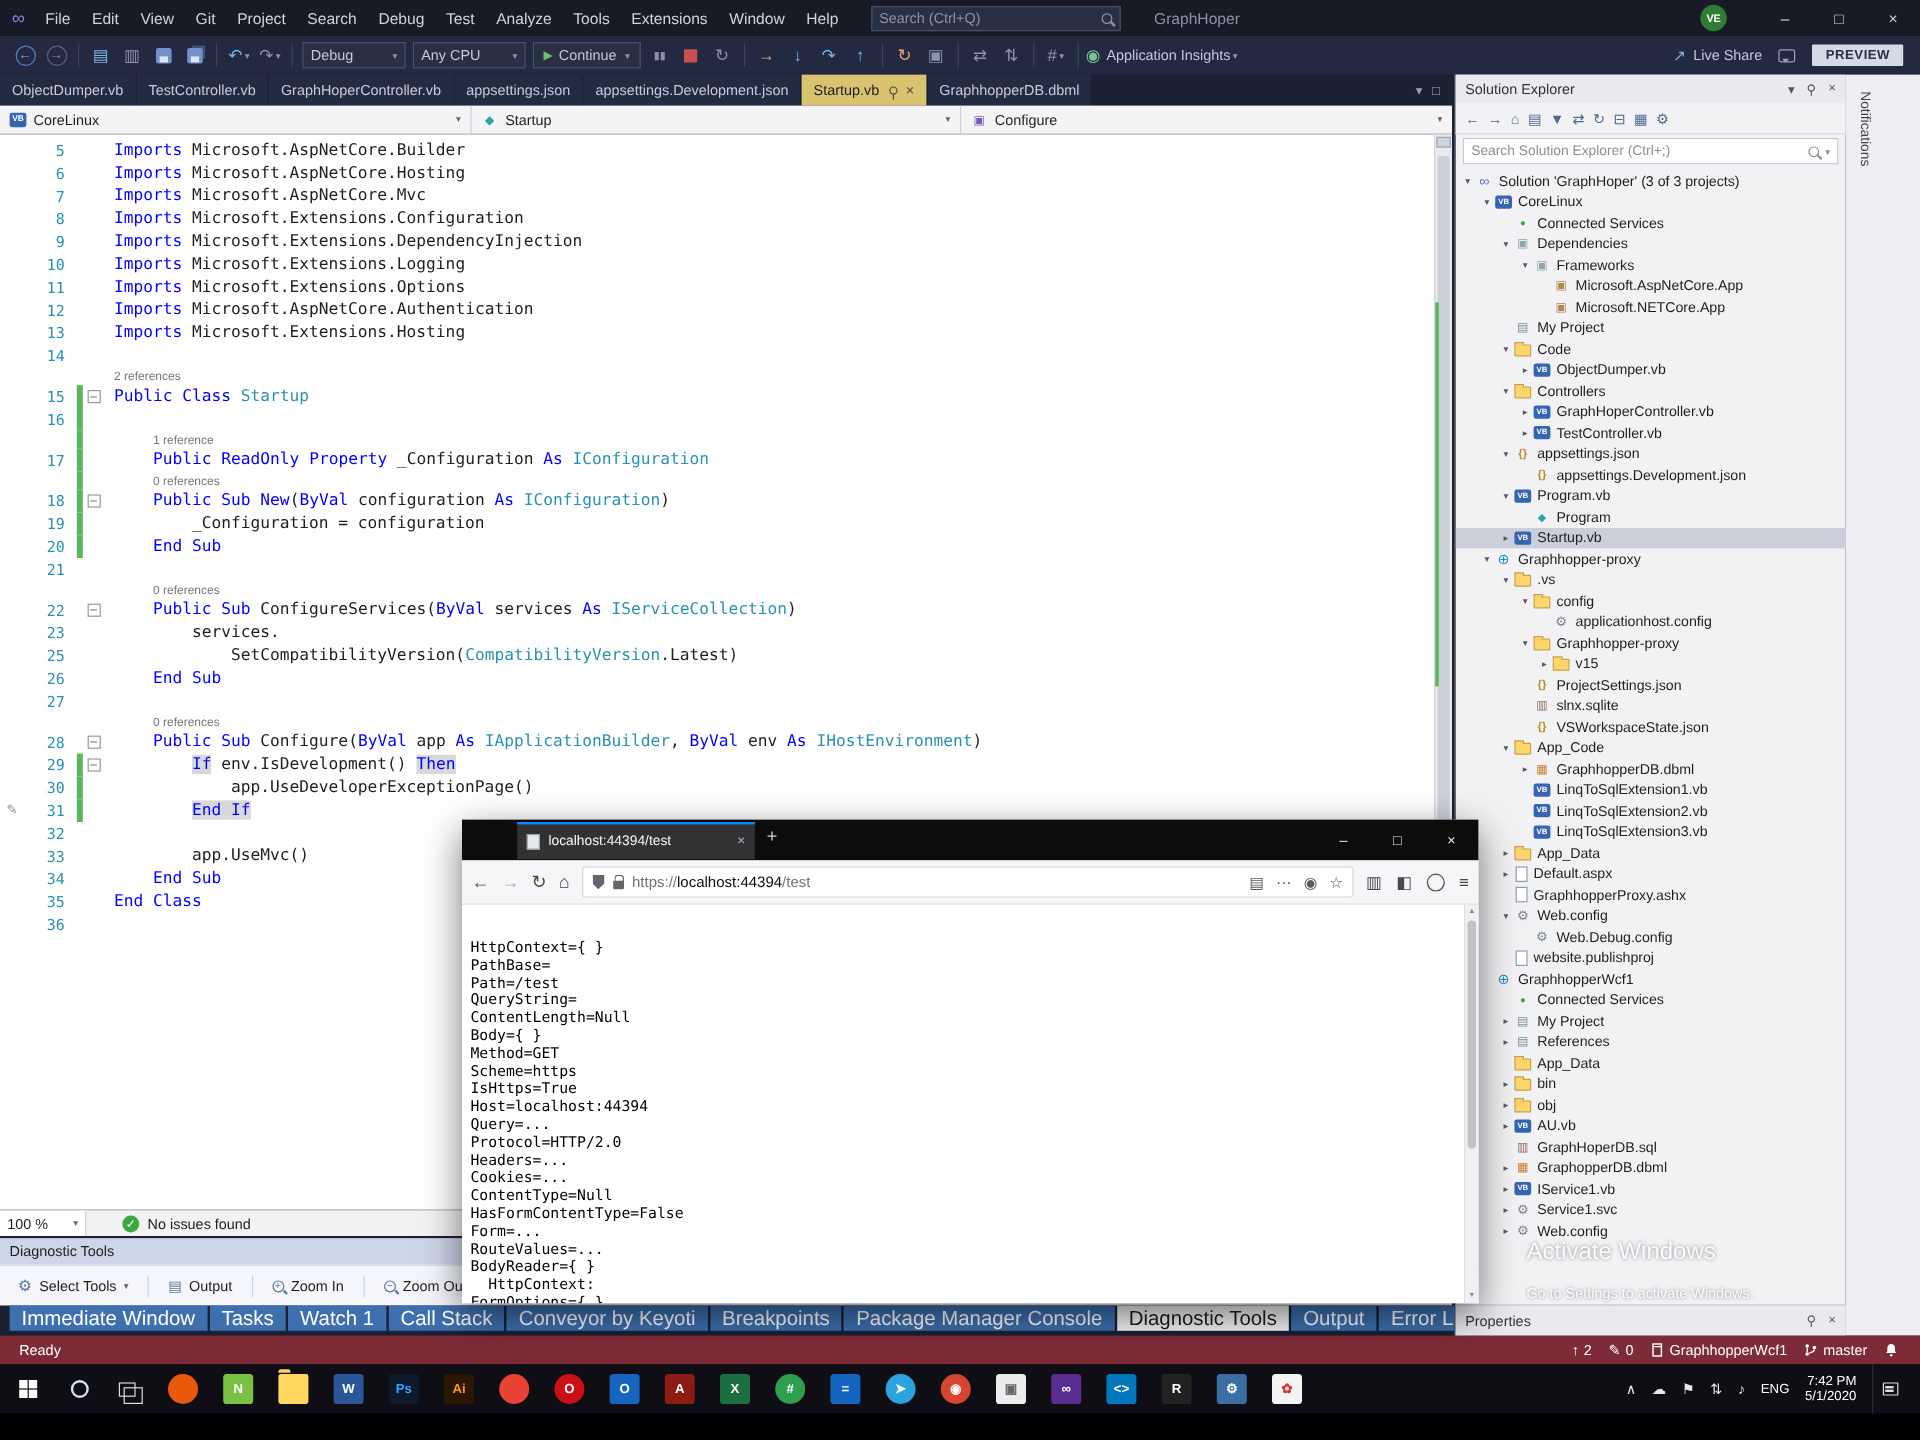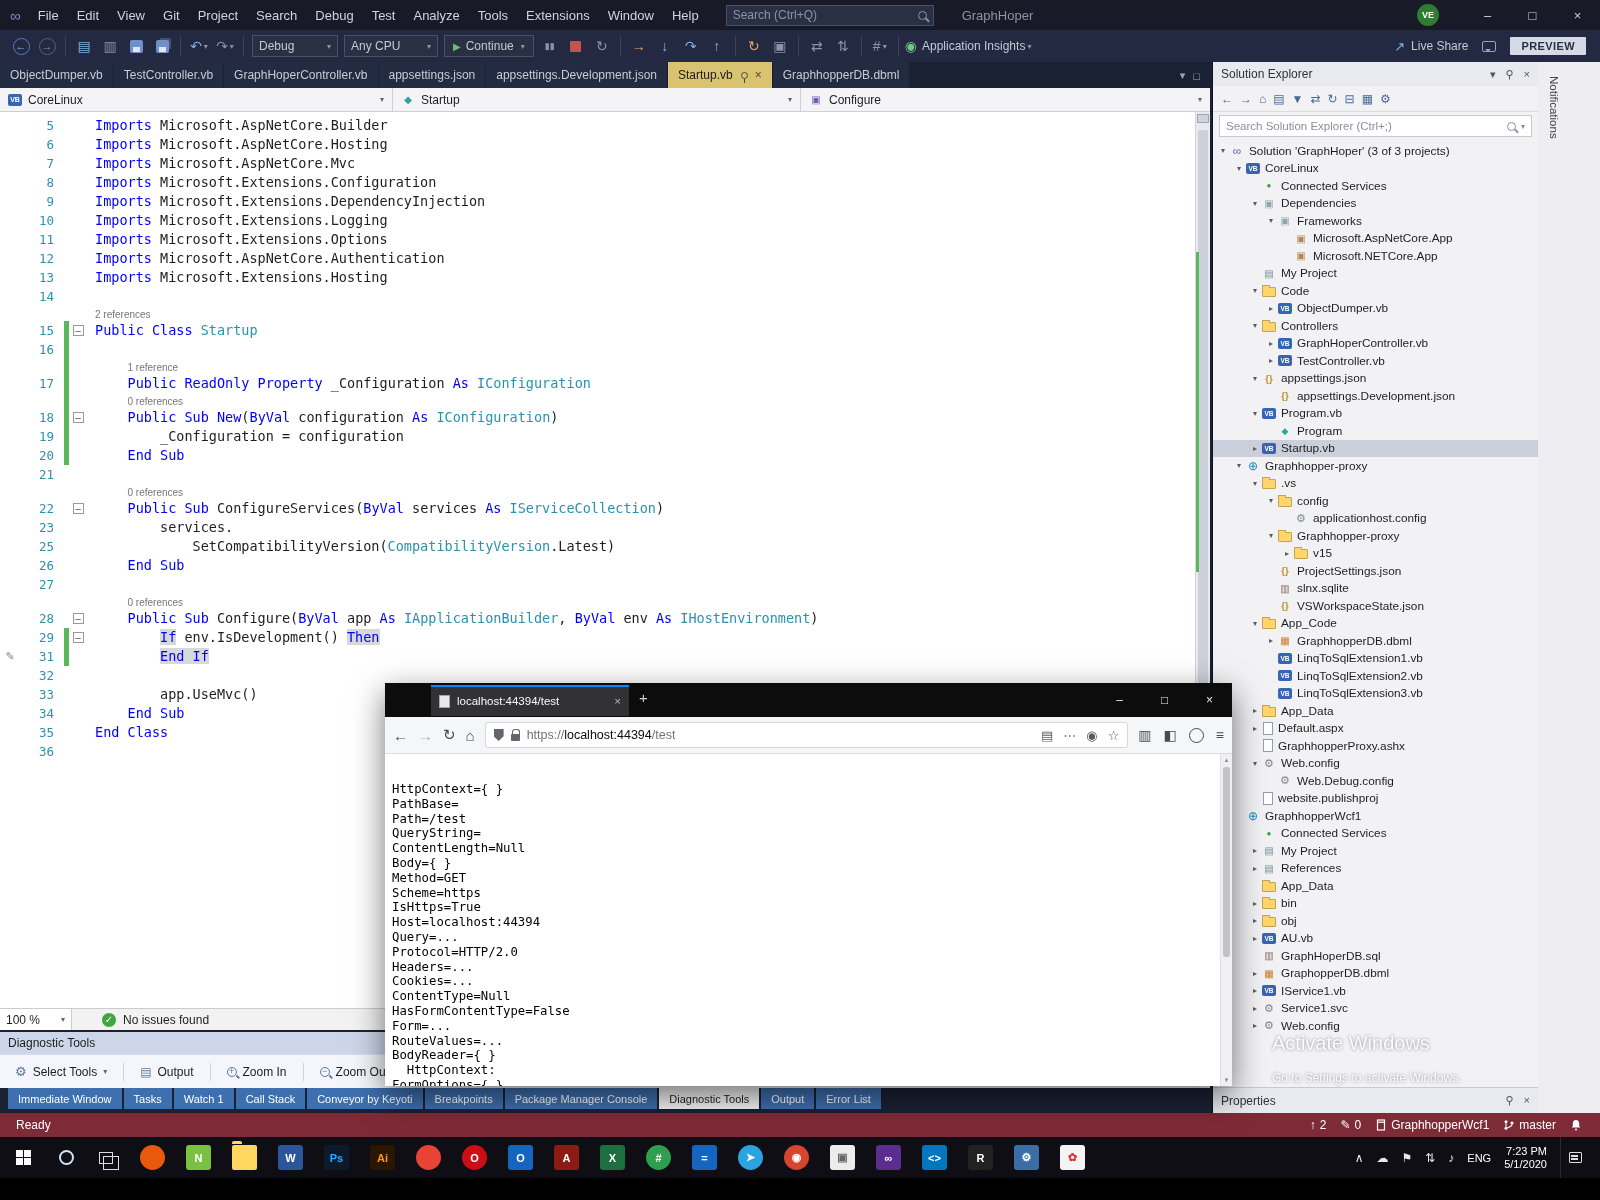--- a/index.html
+++ b/index.html
@@ -98,21 +98,21 @@
 .diagbtn{display:flex;align-items:center;gap:6px;font-size:12px;color:#1e1e1e;padding:4px 8px;border:1px solid transparent}
 .diagbtn .gear{color:#5b7a9d;font-size:13px}
 .diagbtn .winic{color:#5b7a9d;font-size:12px}
 .dmag{position:relative;width:10px;height:10px;border:1.5px solid #5b7a9d;border-radius:50%;display:inline-flex;align-items:center;justify-content:center;font-size:9px;color:#5b7a9d;line-height:1}
 .dmag::after{content:'';position:absolute;width:4px;height:1.5px;background:#5b7a9d;right:-4px;bottom:-2px;transform:rotate(45deg)}
 .diagbtn .chev{font-size:8px;color:#666}
 .dsep{width:1px;height:18px;background:#ccd2e0;margin:0 3px}
 
 
 .bottomtabs{position:absolute;left:0;top:1088px;width:1210px;height:25px;background:#1a2133;display:flex;align-items:flex-start;padding-left:8px;gap:2px;z-index:3}
-.btab{height:21px;background:#3e6fae;color:#fff;font-size:11px;display:flex;align-items:center;padding:0 10px;white-space:nowrap}
+.btab{height:21px;background:#3e6fae;color:#fff;font-size:17px;display:flex;align-items:center;padding:0 10px;white-space:nowrap}
 .btab.active{background:#f5f5f5;color:#1e1e1e}
 
 
 .statusbar{position:absolute;left:0;top:1113px;width:1600px;height:24px;background:#7e2b38;color:#fff;display:flex;align-items:center;font-size:12px;z-index:6}
 .sb-left{margin-left:16px}
 .sb-right{margin-left:auto;display:flex;align-items:center;gap:14px;margin-right:18px}
 .sb-item{display:flex;align-items:center;gap:4px}
 .sb-item svg{display:block}
 
 
@@ -415,20 +415,21 @@
         <div class="cl"><span class="ind"></span><span class="num">21</span><span class="chg"></span><span class="out"></span><span class="codetxt"></span></div>
         <div class="cl lens"><span class="ind"></span><span class="num"></span><span class="chg"></span><span class="out"></span><span class="codetxt"><span class="lenstxt" style="padding-left: 32.52px;">0 references</span></span></div>
         <div class="cl"><span class="ind"></span><span class="num">22</span><span class="chg"></span><span class="out"><span class="fold">–</span></span><span class="codetxt"><span class="tok-p">    </span><span class="tok-k">Public</span><span class="tok-p"> </span><span class="tok-k">Sub</span><span class="tok-p"> ConfigureServices(</span><span class="tok-k">ByVal</span><span class="tok-p"> services </span><span class="tok-k">As</span><span class="tok-p"> </span><span class="tok-t">IServiceCollection</span><span class="tok-p">)</span></span></div>
         <div class="cl"><span class="ind"></span><span class="num">23</span><span class="chg"></span><span class="out"></span><span class="codetxt"><span class="tok-p">        services.</span></span></div>
         <div class="cl"><span class="ind"></span><span class="num">25</span><span class="chg"></span><span class="out"></span><span class="codetxt"><span class="tok-p">            SetCompatibilityVersion(</span><span class="tok-t">CompatibilityVersion</span><span class="tok-p">.Latest)</span></span></div>
         <div class="cl"><span class="ind"></span><span class="num">26</span><span class="chg"></span><span class="out"></span><span class="codetxt"><span class="tok-p">    </span><span class="tok-k">End</span><span class="tok-p"> </span><span class="tok-k">Sub</span></span></div>
         <div class="cl"><span class="ind"></span><span class="num">27</span><span class="chg"></span><span class="out"></span><span class="codetxt"></span></div>
         <div class="cl lens"><span class="ind"></span><span class="num"></span><span class="chg"></span><span class="out"></span><span class="codetxt"><span class="lenstxt" style="padding-left: 32.52px;">0 references</span></span></div>
         <div class="cl"><span class="ind"></span><span class="num">28</span><span class="chg"></span><span class="out"><span class="fold">–</span></span><span class="codetxt"><span class="tok-p">    </span><span class="tok-k">Public</span><span class="tok-p"> </span><span class="tok-k">Sub</span><span class="tok-p"> Configure(</span><span class="tok-k">ByVal</span><span class="tok-p"> app </span><span class="tok-k">As</span><span class="tok-p"> </span><span class="tok-t">IApplicationBuilder</span><span class="tok-p">, </span><span class="tok-k">ByVal</span><span class="tok-p"> env </span><span class="tok-k">As</span><span class="tok-p"> </span><span class="tok-t">IHostEnvironment</span><span class="tok-p">)</span></span></div>
         <div class="cl"><span class="ind"></span><span class="num">29</span><span class="chg on"></span><span class="out"><span class="fold">–</span></span><span class="codetxt"><span class="tok-p">        </span><span class="tok-h">If</span><span class="tok-p"> env.IsDevelopment() </span><span class="tok-h">Then</span></span></div>
+        <div class="cl"><span class="ind"></span><span class="num">30</span><span class="chg on"></span><span class="out"></span><span class="codetxt"><span class="tok-p">            app.UseDeveloperExceptionPage()</span></span></div>
         <div class="cl"><span class="ind">✎</span><span class="num">31</span><span class="chg on"></span><span class="out"></span><span class="codetxt"><span class="tok-p">        </span><span class="tok-h">End If</span></span></div>
         <div class="cl"><span class="ind"></span><span class="num">32</span><span class="chg"></span><span class="out"></span><span class="codetxt"></span></div>
         <div class="cl"><span class="ind"></span><span class="num">33</span><span class="chg"></span><span class="out"></span><span class="codetxt"><span class="tok-p">        app.UseMvc()</span></span></div>
         <div class="cl"><span class="ind"></span><span class="num">34</span><span class="chg"></span><span class="out"></span><span class="codetxt"><span class="tok-p">    </span><span class="tok-k">End</span><span class="tok-p"> </span><span class="tok-k">Sub</span></span></div>
         <div class="cl"><span class="ind"></span><span class="num">35</span><span class="chg"></span><span class="out"></span><span class="codetxt"><span class="tok-k">End</span><span class="tok-p"> </span><span class="tok-k">Class</span></span></div>
         <div class="cl"><span class="ind"></span><span class="num">36</span><span class="chg"></span><span class="out"></span><span class="codetxt"></span></div>
       </div>
     <div class="split-handle"></div>
     <div class="edscroll">
       <div class="arr">▲</div>
@@ -954,20 +955,20 @@
   <div class="tk-tray">
     <span style="display:flex;gap:13px">
         <span class="tic">∧</span>
         <span class="tic">☁</span>
         <span class="tic">⚑</span>
         <span class="tic">⇅</span>
         <span class="tic">♪</span>
       </span>
     <span class="tk-lang">ENG</span>
     <div class="tk-clock">
-      <div>7:23 PM</div>
+      <div>7:42 PM</div>
       <div>5/1/2020</div>
     </div>
     <div class="tk-notif">
         <span class="notific"></span>
       </div>
   </div>
 </div>
 
 </body></html>

